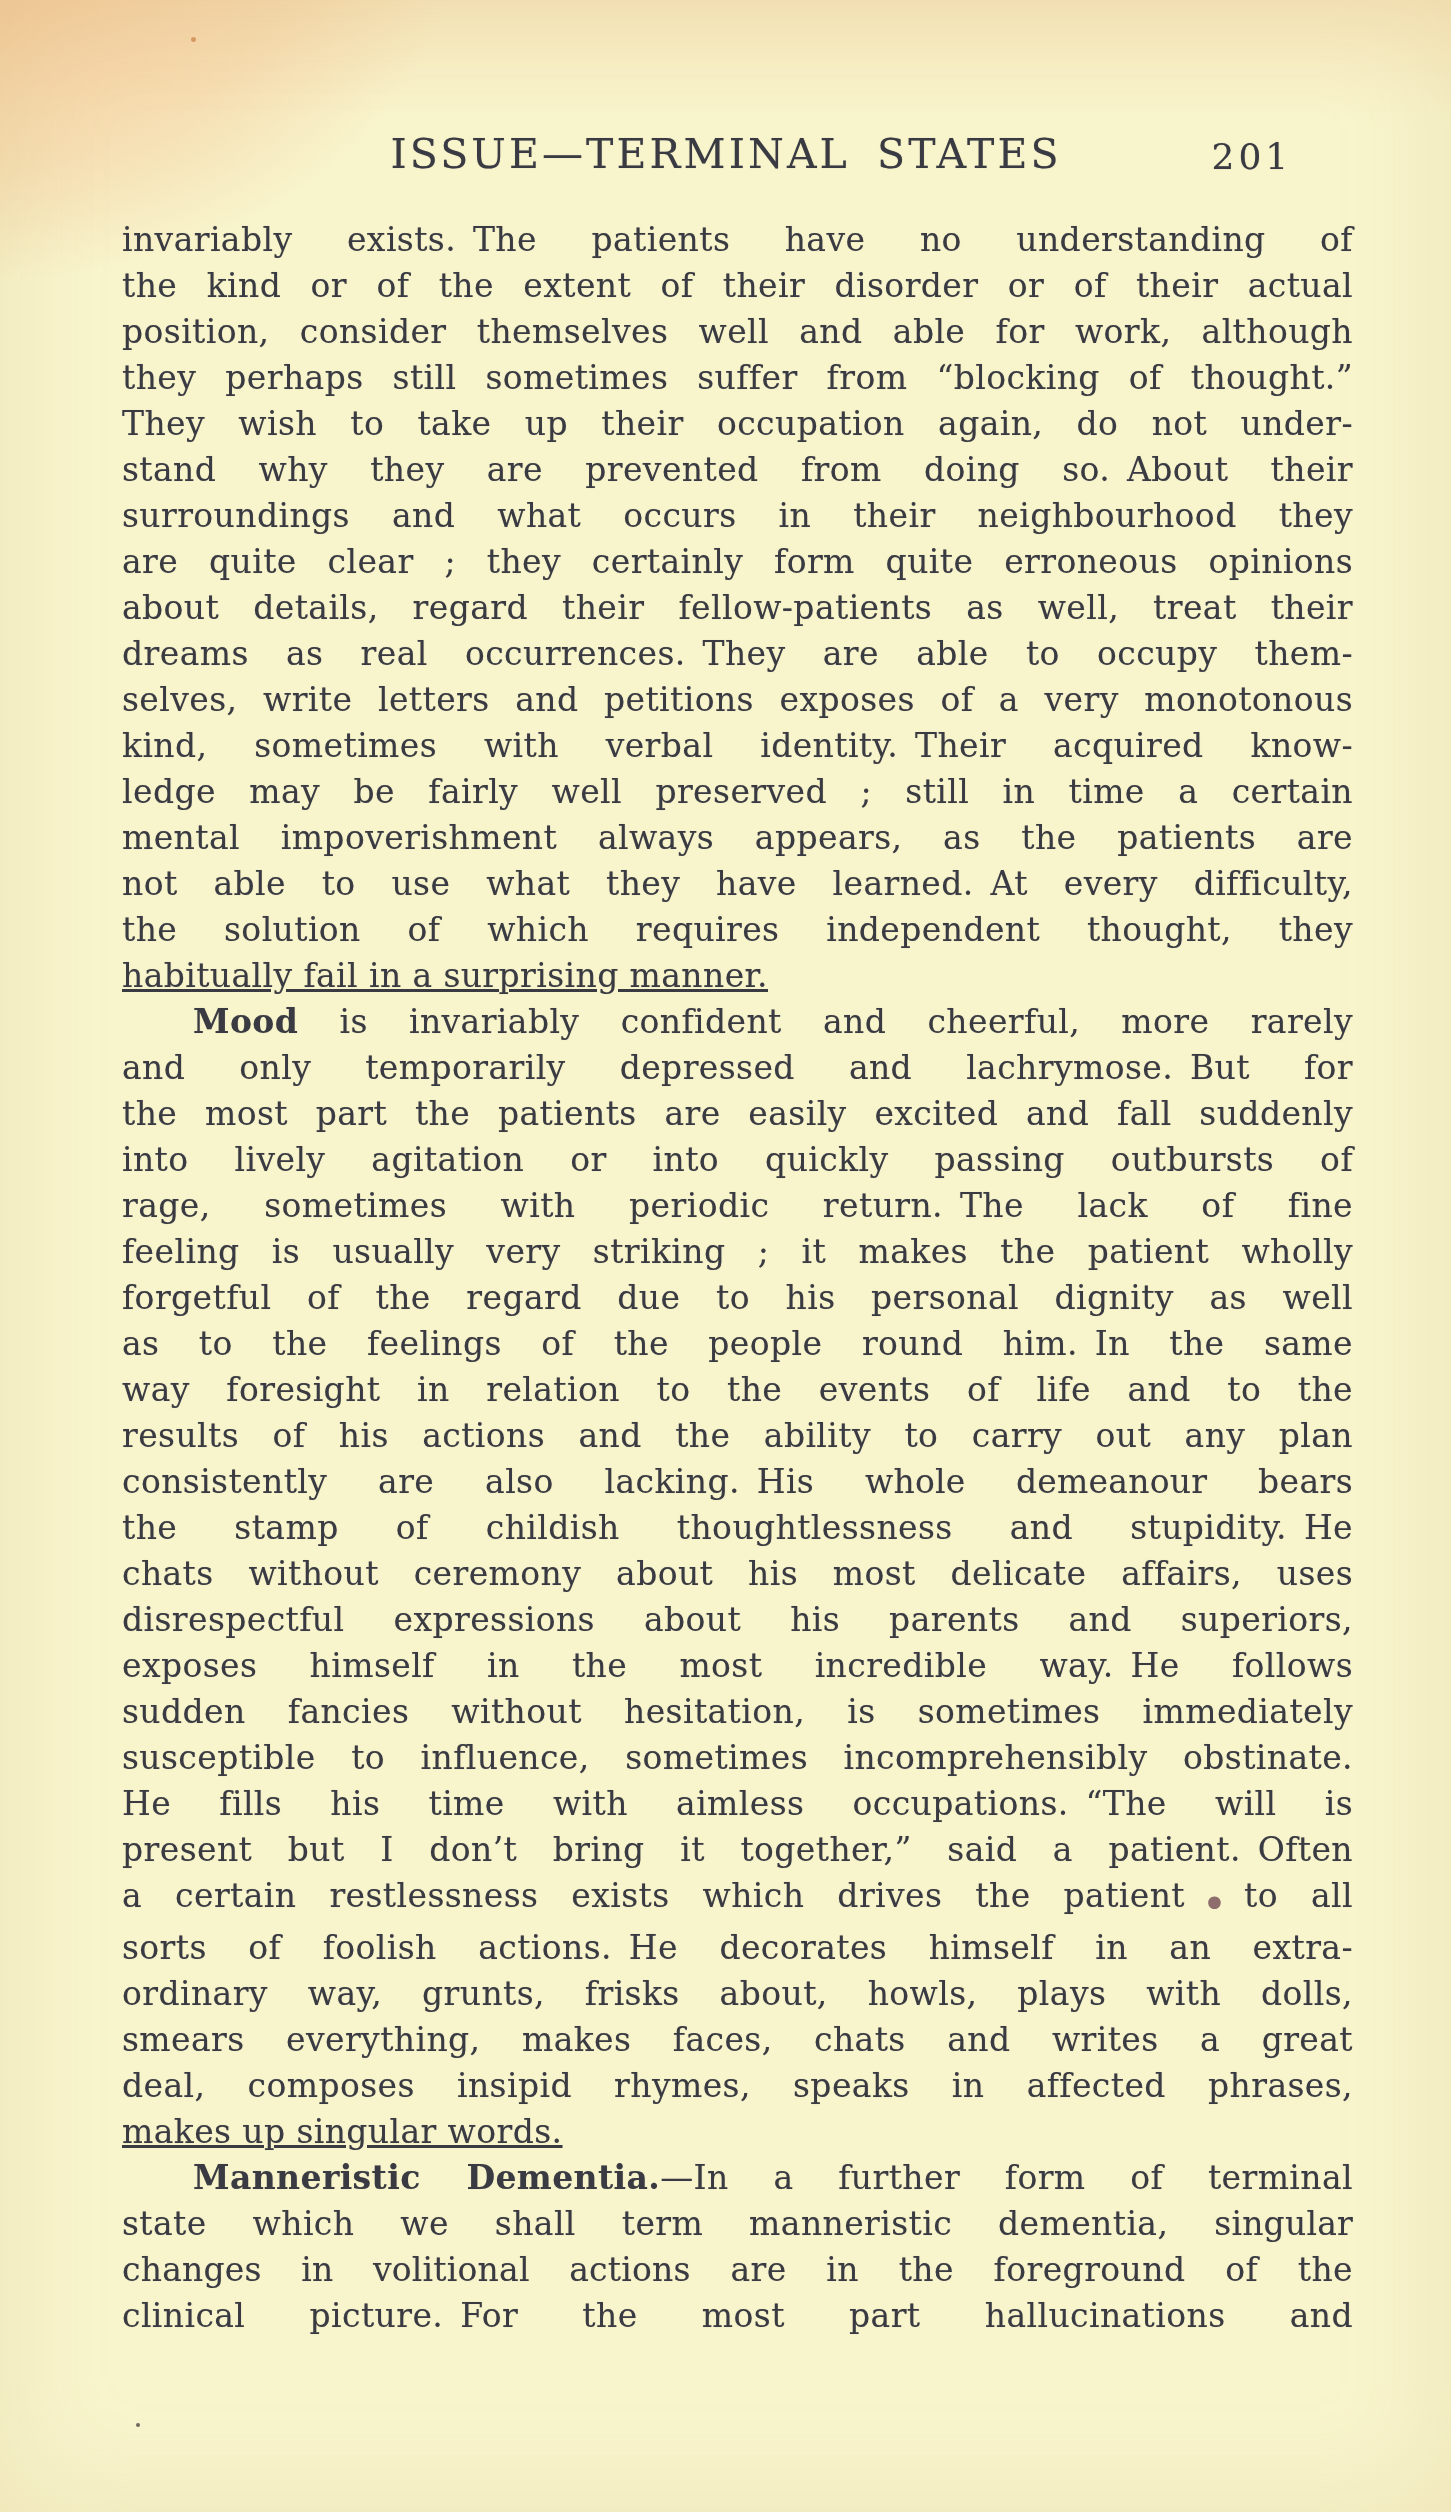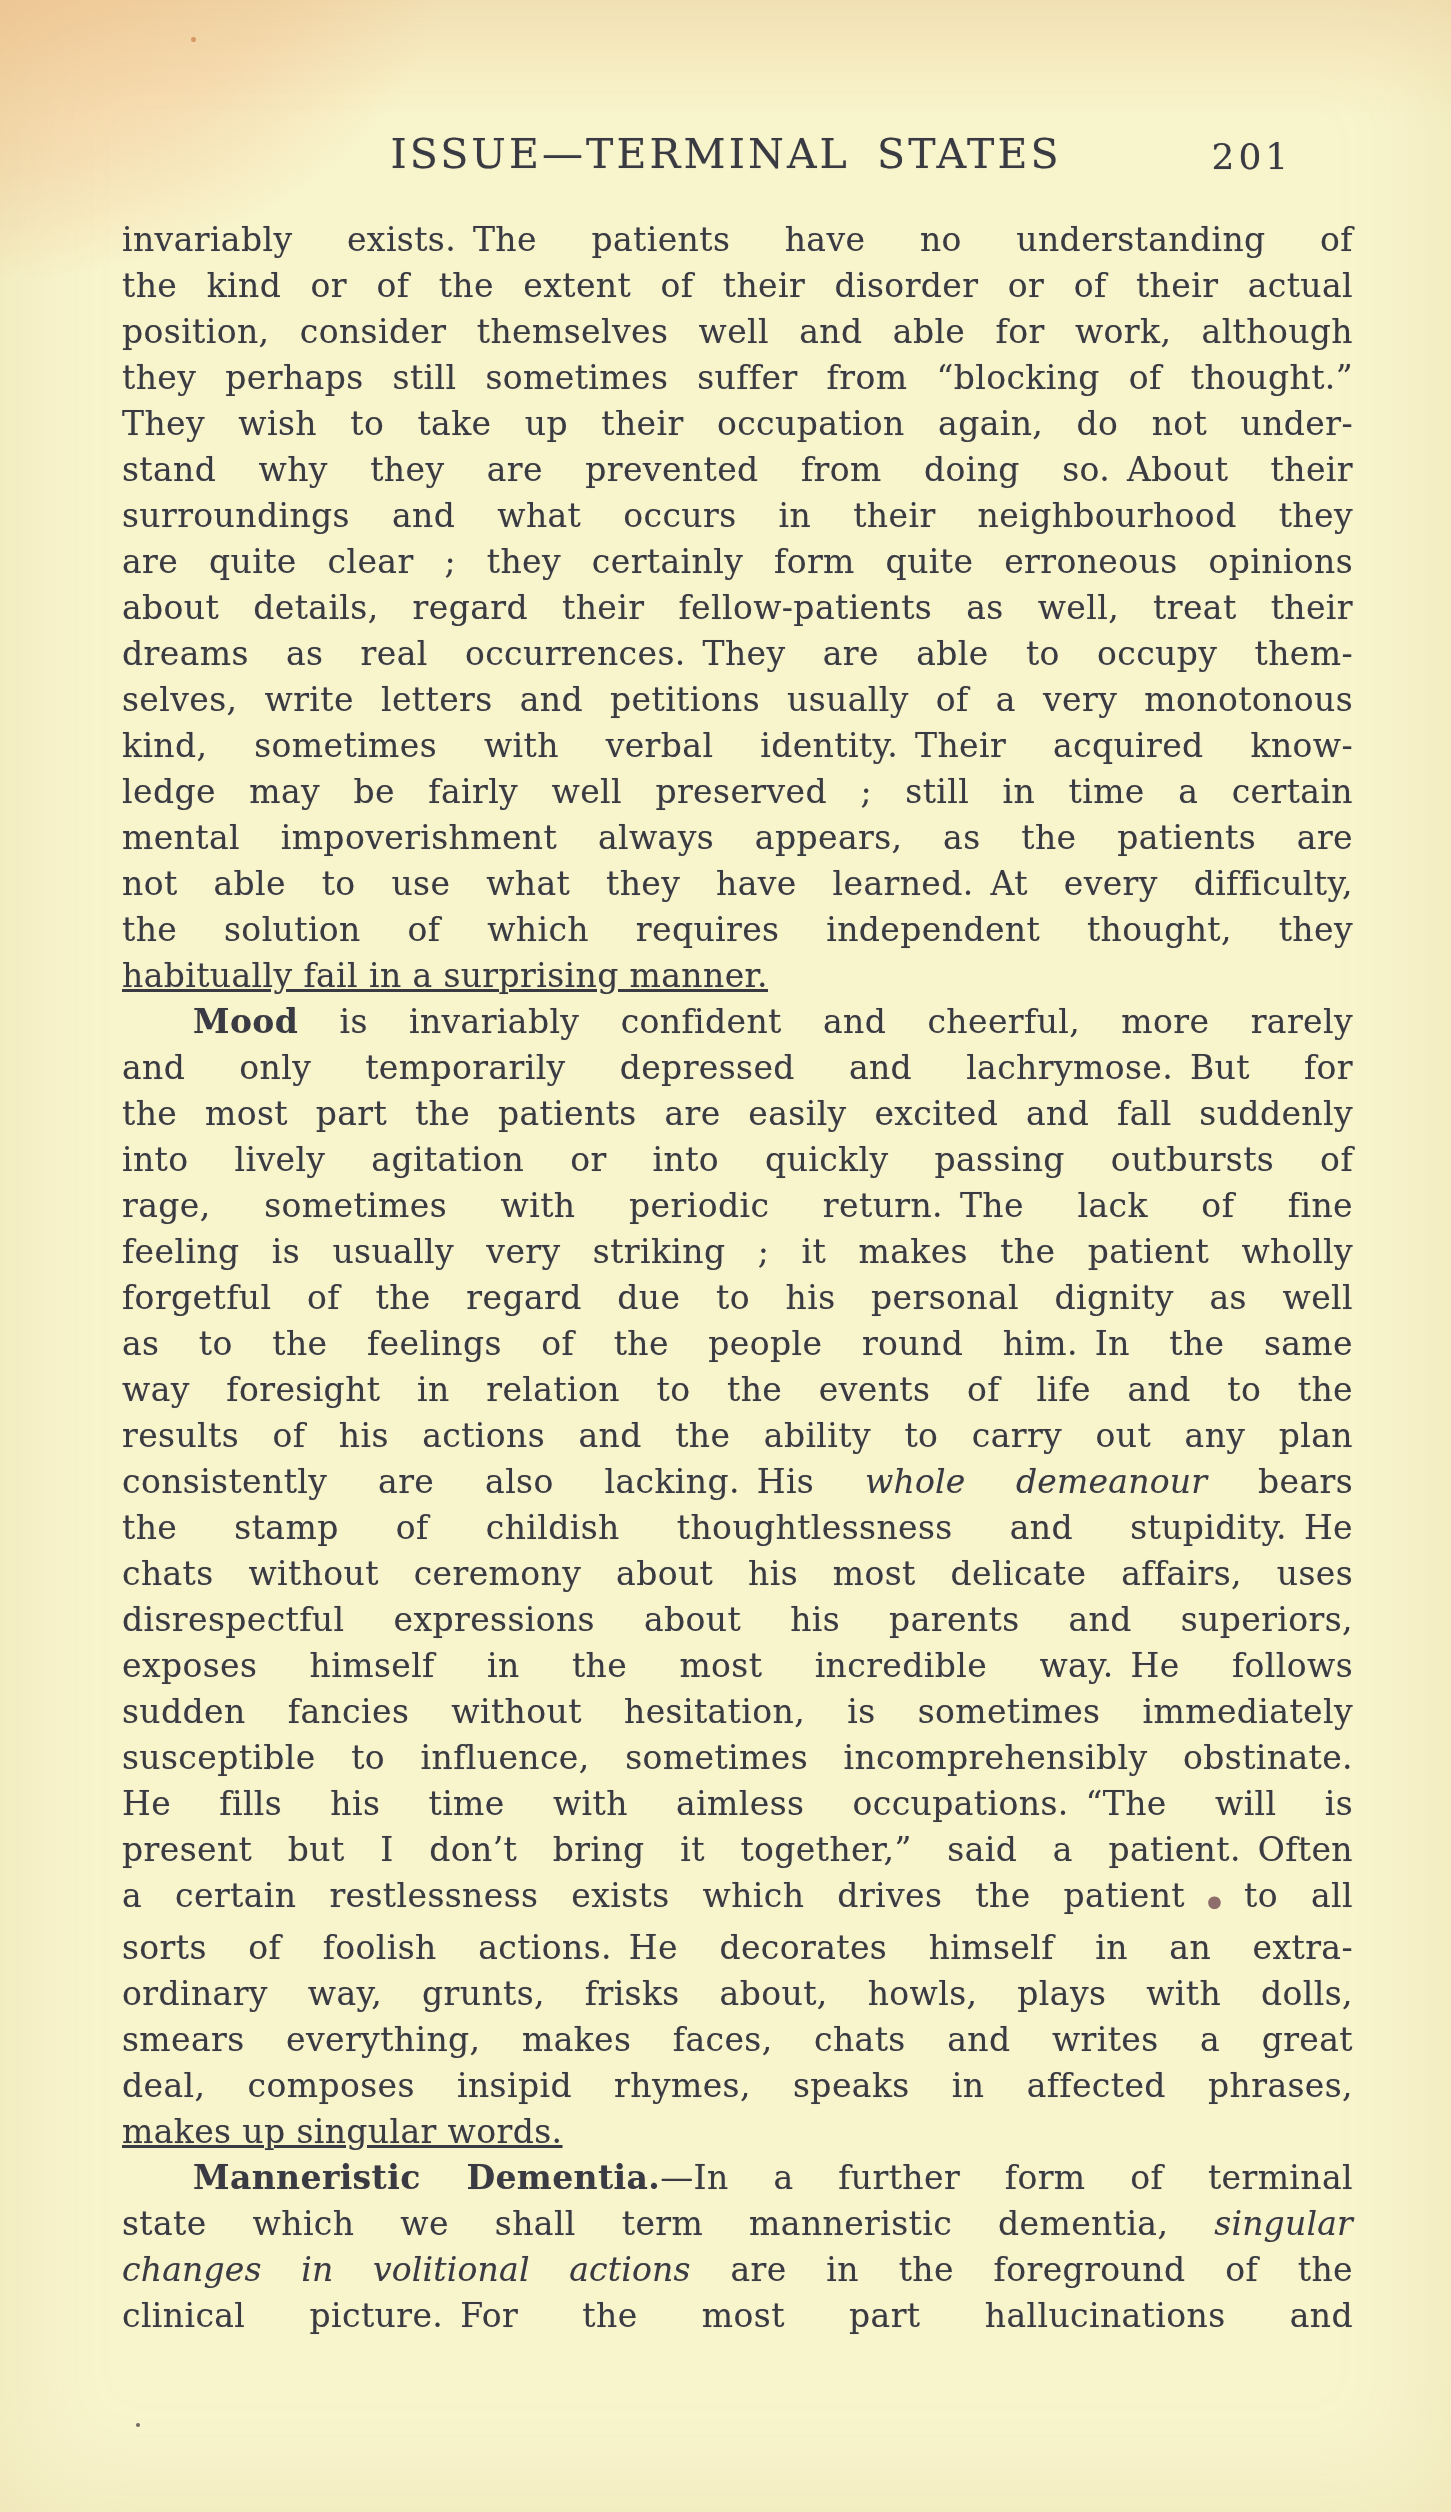--- a/index.html
+++ b/index.html
@@ -29,21 +29,21 @@
   }
   .text-block{
     position:absolute;left:122px;right:98px;top:217px;
     font-size:33px;line-height:46px;letter-spacing:0.4px;
     text-shadow:0 0 0.8px rgba(58,59,66,0.32);
   }
   .line{text-align:justify;text-align-last:justify;}
   .line.last{text-align-last:left;text-decoration:underline;}
   .line.ind{text-indent:71px;}
   .s-b{font-weight:bold;margin-top:39px;}
-  .s-i{font-style:italic;letter-spacing:0.2px;}
+  .s-i{letter-spacing:0.2px;}
   .s-spot{color:var(--spot,#8d6e6c);font-size:0.5em;text-shadow:none;}
   .speck-bottom{position:absolute;left:136px;top:2423px;width:3.9px;height:3.9px;border-radius:50%;background:#57524e;opacity:0.85;}
   .speck-top{position:absolute;left:191px;top:37px;width:4.7px;height:4.7px;border-radius:50%;background:#ce8a52;opacity:0.8;}
 </style>
 </head>
 <body>
 
 <div class="page">
   <div class="header">
     <div class="title">ISSUE—TERMINAL STATES</div>
@@ -53,21 +53,21 @@
       <div class="line"><span class="s-n">invariably exists. The patients have no understanding of</span></div>
       <div class="line"><span class="s-n">the kind or of the extent of their disorder or of their actual</span></div>
       <div class="line"><span class="s-n">position, consider themselves well and able for work, although</span></div>
       <div class="line"><span class="s-n">they perhaps still sometimes suffer from “blocking of thought.”</span></div>
       <div class="line"><span class="s-n">They wish to take up their occupation again, do not under-</span></div>
       <div class="line"><span class="s-n">stand why they are prevented from doing so. About their</span></div>
       <div class="line"><span class="s-n">surroundings and what occurs in their neighbourhood they</span></div>
       <div class="line"><span class="s-n">are quite clear ; they certainly form quite erroneous opinions</span></div>
       <div class="line"><span class="s-n">about details, regard their fellow-patients as well, treat their</span></div>
       <div class="line"><span class="s-n">dreams as real occurrences. They are able to occupy them-</span></div>
-      <div class="line"><span class="s-n">selves, write letters and petitions usually of a very monotonous</span></div>
+      <div class="line"><span class="s-n">selves, write letters and petitions exposes of a very monotonous</span></div>
       <div class="line"><span class="s-n">kind, sometimes with verbal identity. Their acquired know-</span></div>
       <div class="line"><span class="s-n">ledge may be fairly well preserved ; still in time a certain</span></div>
       <div class="line"><span class="s-n">mental impoverishment always appears, as the patients are</span></div>
       <div class="line"><span class="s-n">not able to use what they have learned. At every difficulty,</span></div>
       <div class="line"><span class="s-n">the solution of which requires independent thought, they</span></div>
       <div class="line last"><span class="s-n">habitually fail in a surprising manner.</span></div>
       <div class="line ind"><span class="s-b">Mood</span><span class="s-n"> is invariably confident and cheerful, more rarely</span></div>
       <div class="line"><span class="s-n">and only temporarily depressed and lachrymose. But for</span></div>
       <div class="line"><span class="s-n">the most part the patients are easily excited and fall suddenly</span></div>
       <div class="line"><span class="s-n">into lively agitation or into quickly passing outbursts of</span></div>

